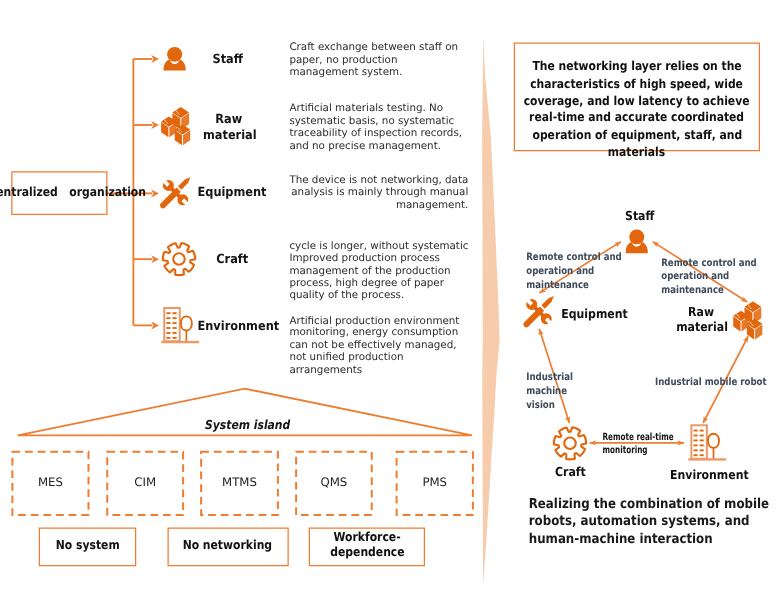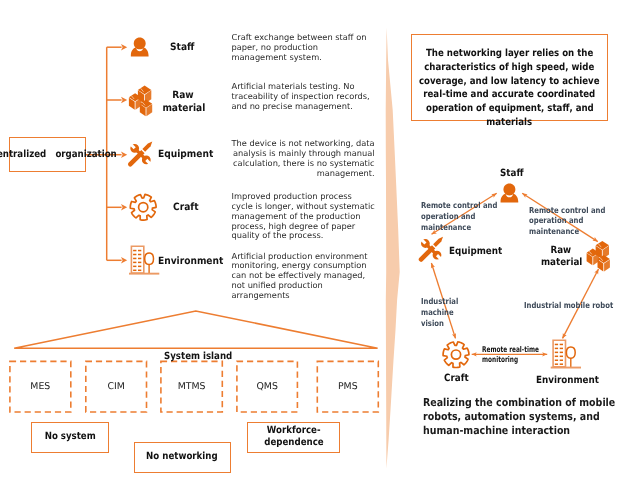--- a/index.html
+++ b/index.html
@@ -226,66 +226,66 @@
       <div>Craft exchange between staff on</div>
       <div>paper, no production</div>
       <div>management system.</div>
     </div>
   <div class="blabel c" style="left:159.8px;top:88.6px;width:45.5px;">
       <div><span class="cond">Raw</span></div>
       <div><span class="cond">material</span></div>
     </div>
   <div class="bdesc" style="top:82.0px;">
       <div>Artificial materials testing. No</div>
+      <div>systematic basis, no systematic</div>
       <div>traceability of inspection records,</div>
       <div>and no precise management.</div>
     </div>
   <div class="blabel" style="left:157.8px;top:147.8px;"><span class="cond">Equipment</span></div>
   <div class="bdesc" style="top:139.2px;text-align:right;">
       <div>The device is not networking, data</div>
       <div>analysis is mainly through manual</div>
-      <div>calculation, there is no systematic</div>
       <div>management.</div>
     </div>
   <div class="blabel" style="left:172.8px;top:201.4px;"><span class="cond">Craft</span></div>
   <div class="bdesc" style="top:192.1px;">
+      <div>cycle is longer, without systematic</div>
       <div>Improved production process</div>
-      <div>cycle is longer, without systematic</div>
       <div>management of the production</div>
       <div>process, high degree of paper</div>
       <div>quality of the process.</div>
     </div>
   <div class="blabel" style="left:158.1px;top:255.2px;"><span class="cond">Environment</span></div>
   <div class="bdesc" style="top:251.6px;">
       <div>Artificial production environment</div>
       <div>monitoring, energy consumption</div>
       <div>can not be effectively managed,</div>
       <div>not unified production</div>
       <div>arrangements</div>
     </div>
-  <div class="islandlbl" style="left:163.5px;top:351px;"><span class="cond">System island</span></div>
+  <div class="islandlbl" style="left:163.5px;top:335px;font-style:italic;"><span class="cond">System island</span></div>
   <div class="sysbox" style="left:9.9px;top:361.4px;width:60.9px;height:50.6px;">
       <span>MES</span>
     </div>
   <div class="sysbox" style="left:85.8px;top:361.4px;width:60.7px;height:50.6px;">
       <span>CIM</span>
     </div>
   <div class="sysbox" style="left:160.9px;top:361.4px;width:61.4px;height:50.6px;">
       <span>MTMS</span>
     </div>
   <div class="sysbox" style="left:236.9px;top:361.4px;width:60.5px;height:50.6px;">
       <span>QMS</span>
     </div>
   <div class="sysbox" style="left:317.3px;top:361.4px;width:61.0px;height:50.6px;">
       <span>PMS</span>
     </div>
   <div class="probbox" style="left:31.0px;top:422.2px;width:78.0px;height:30.4px;">
       <div><span class="cond">No system</span></div>
     </div>
-  <div class="probbox" style="left:133.5px;top:422.2px;width:97.4px;height:30.4px;margin-top:20px;">
+  <div class="probbox" style="left:133.5px;top:422.2px;width:97.4px;height:30.4px;">
       <div><span class="cond">No networking</span></div>
     </div>
   <div class="probbox" style="left:247.0px;top:422.2px;width:93px;height:30.4px;">
       <div><span class="cond">Workforce-</span></div>
       <div><span class="cond">dependence</span></div>
     </div>
   <div class="headbox">
       <div><span class="cond">The networking layer  relies on the</span></div>
       <div><span class="cond">characteristics of high speed, wide</span></div>
       <div><span class="cond">coverage, and low latency to achieve</span></div>

